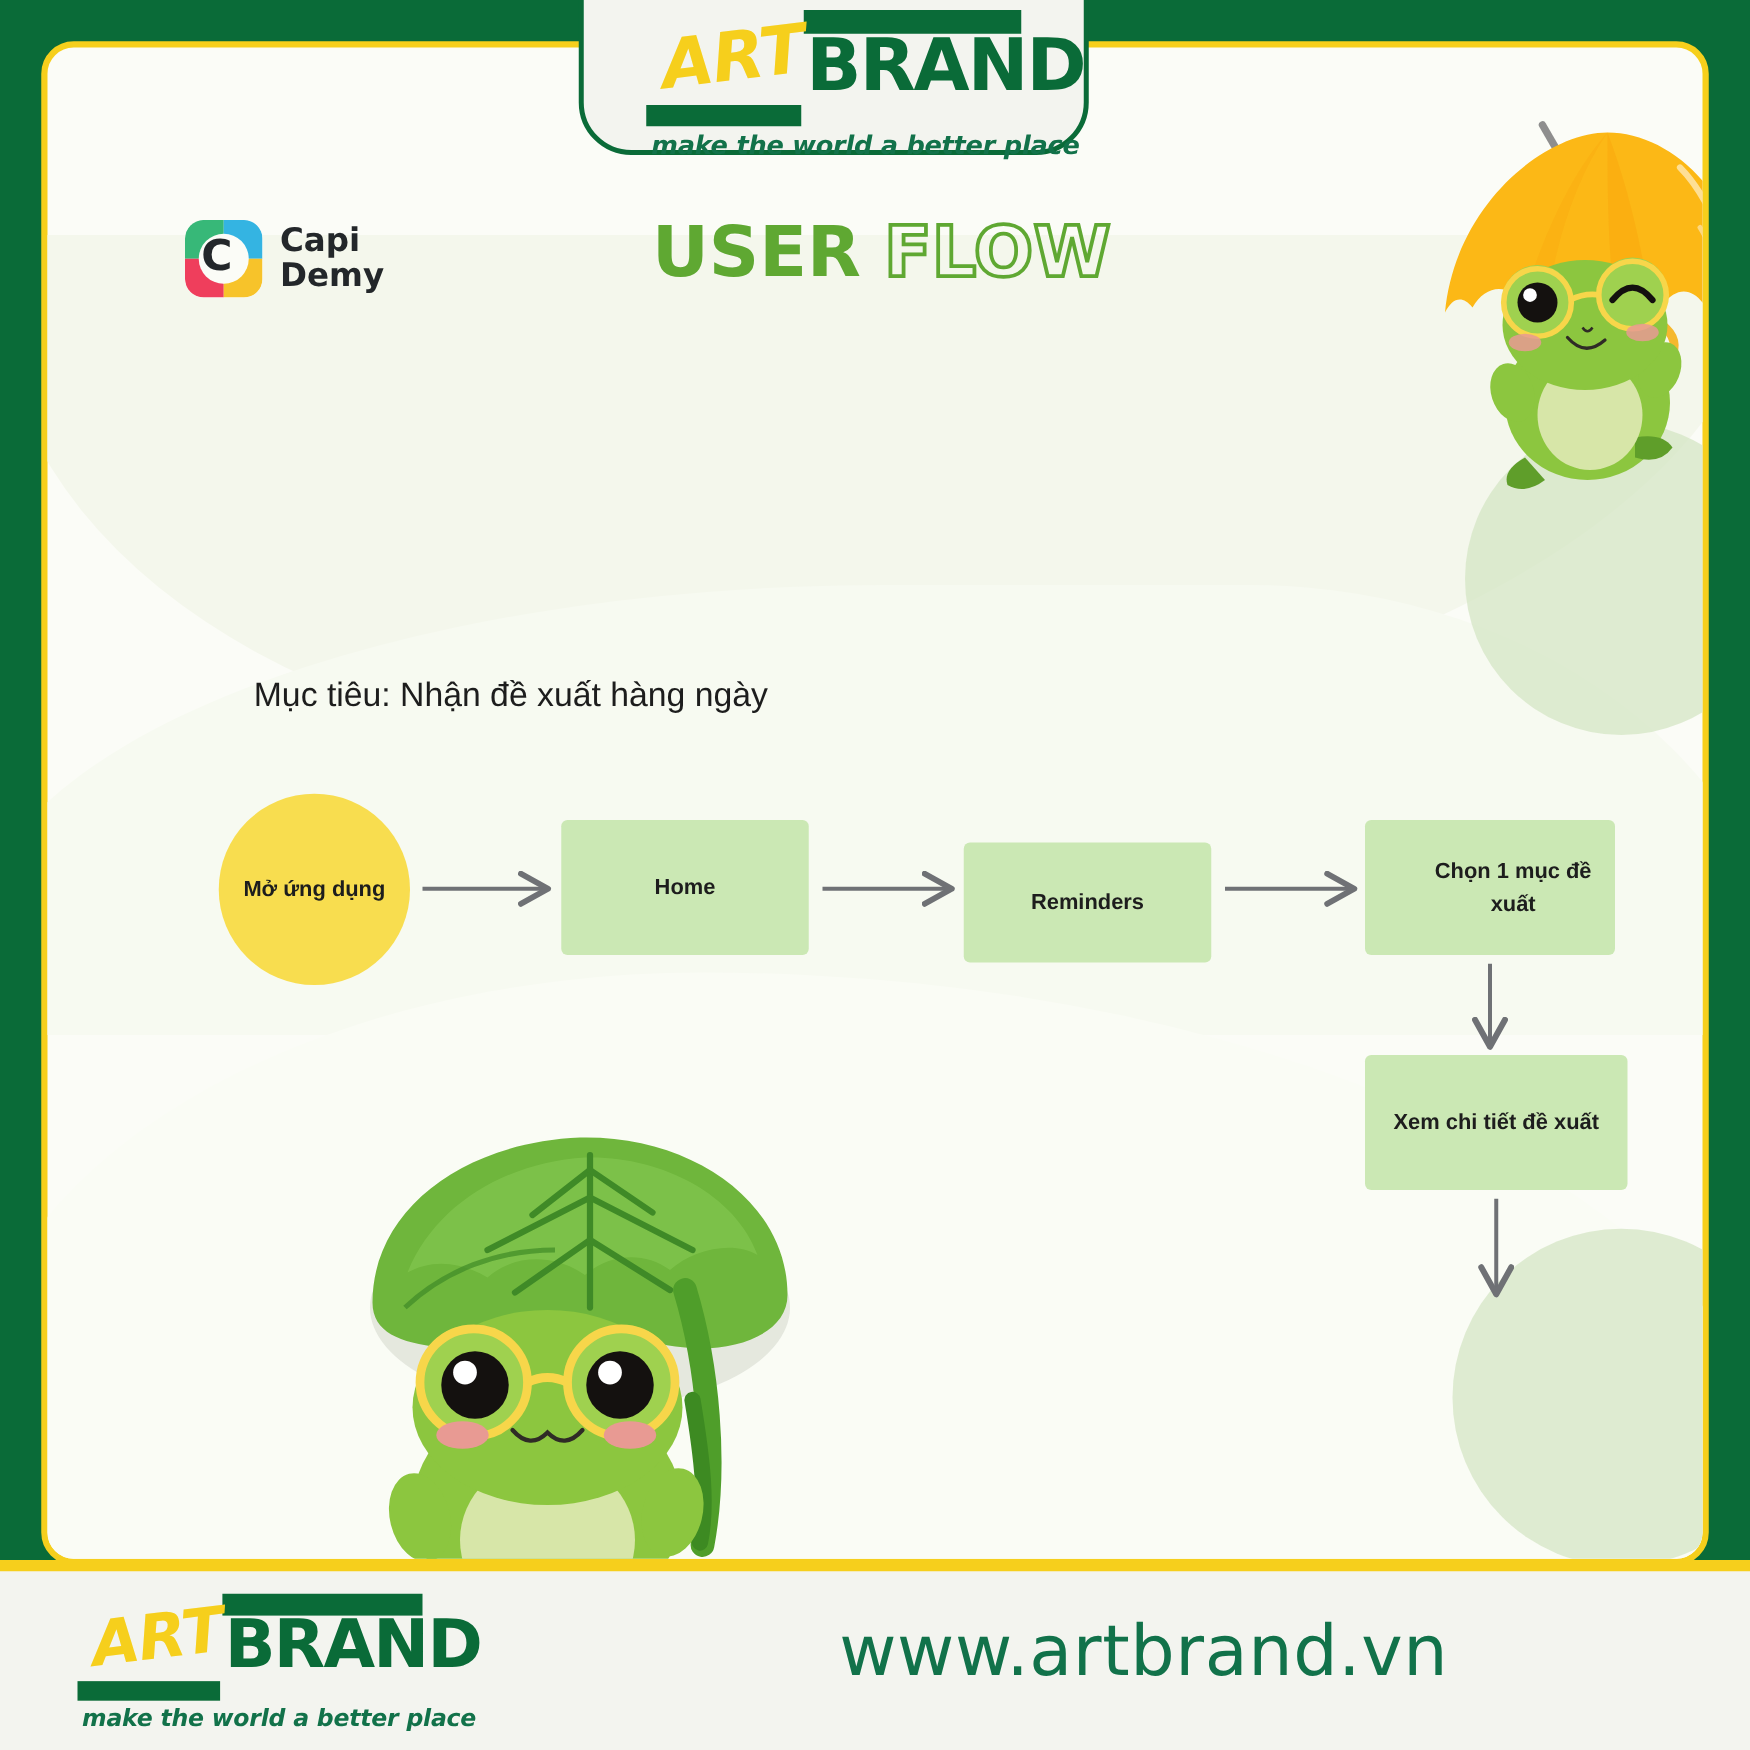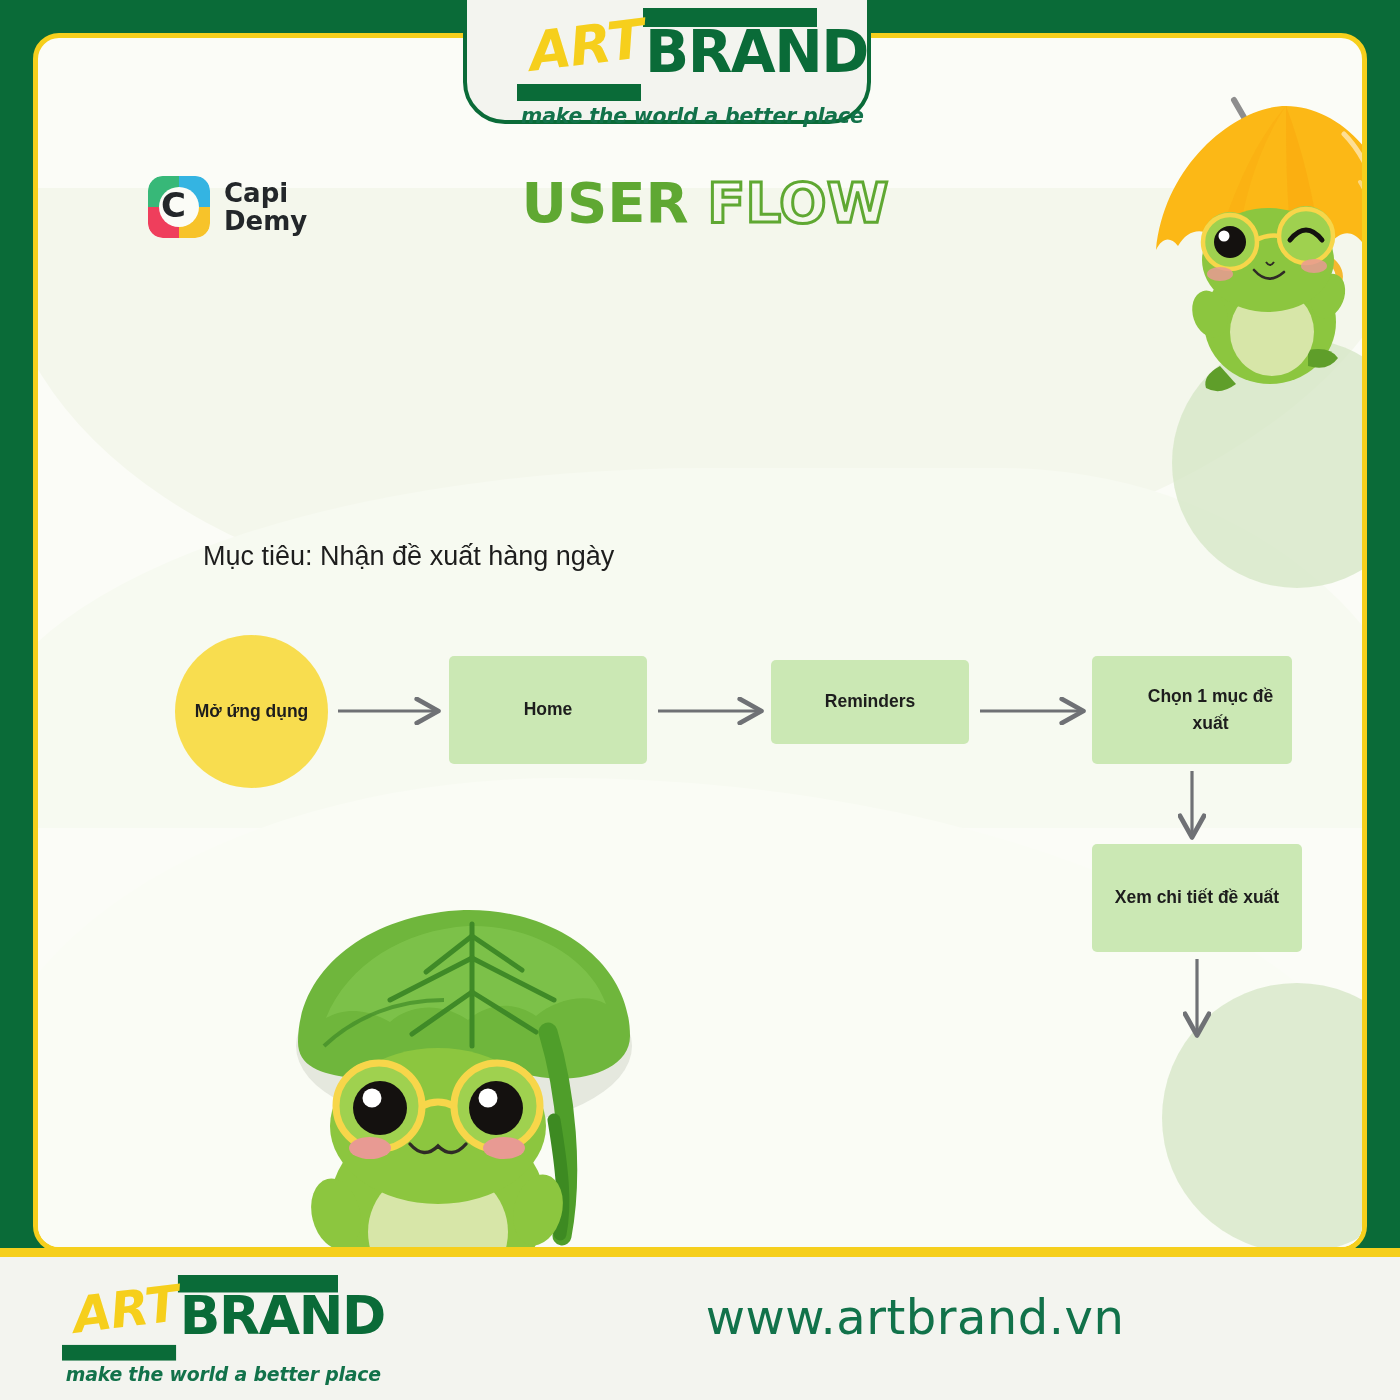--- a/index.html
+++ b/index.html
@@ -169,21 +169,21 @@
   .node.term {
     border-radius: 50%;
     background: #f8dd4f;
   }
   .node.step {
     border-radius: 5px;
     background: #cbe8b4;
   }
   #n-open    { left: 137px; top: 597px; width: 153px; height: 153px; }
   #n-home    { left: 411px; top: 618px; width: 198px; height: 108px; }
-  #n-remind  { left: 733px; top: 622px; width: 198px; height: 84px; }
+  #n-remind  { left: 733px; top: 636px; width: 198px; height: 96px; }
   #n-choose  { left: 1054px; top: 618px; width: 200px; height: 108px; padding-left: 47px; }
   #n-detail  { left: 1054px; top: 806px; width: 210px; height: 108px; }
   #n-end     { left: 1077px; top: 1003px; width: 163px; height: 163px; }
 
   #flow svg { position: absolute; inset: 0; width: 1400px; height: 1400px; }
 
   
   #frog-umbrella { position: absolute; left: 1100px; top: 40px; width: 280px; height: 330px; z-index: 35; }
   
   #frog-leaf { position: absolute; left: 248px; top: 858px; width: 360px; height: 402px; z-index: 35; }
@@ -201,21 +201,21 @@
   }
   #footer-logo {
     position: absolute; left: 62px; top: 20px;
     transform: scale(.92); transform-origin: left top;
   }
   #footer-url {
     position: absolute; left: 0; top: 34px; width: 1400px;
     padding-left: 430px;
     text-align: center;
     font-family: "DejaVu Sans", sans-serif;
-    font-size: 48px; font-weight: 400;
+    font-size: 56px; font-weight: 400;
     color: #11724a; letter-spacing: .5px;
   }
 </style>
 </head>
 <body>
 
 <div id="frame">
 
   <div id="card">
 

